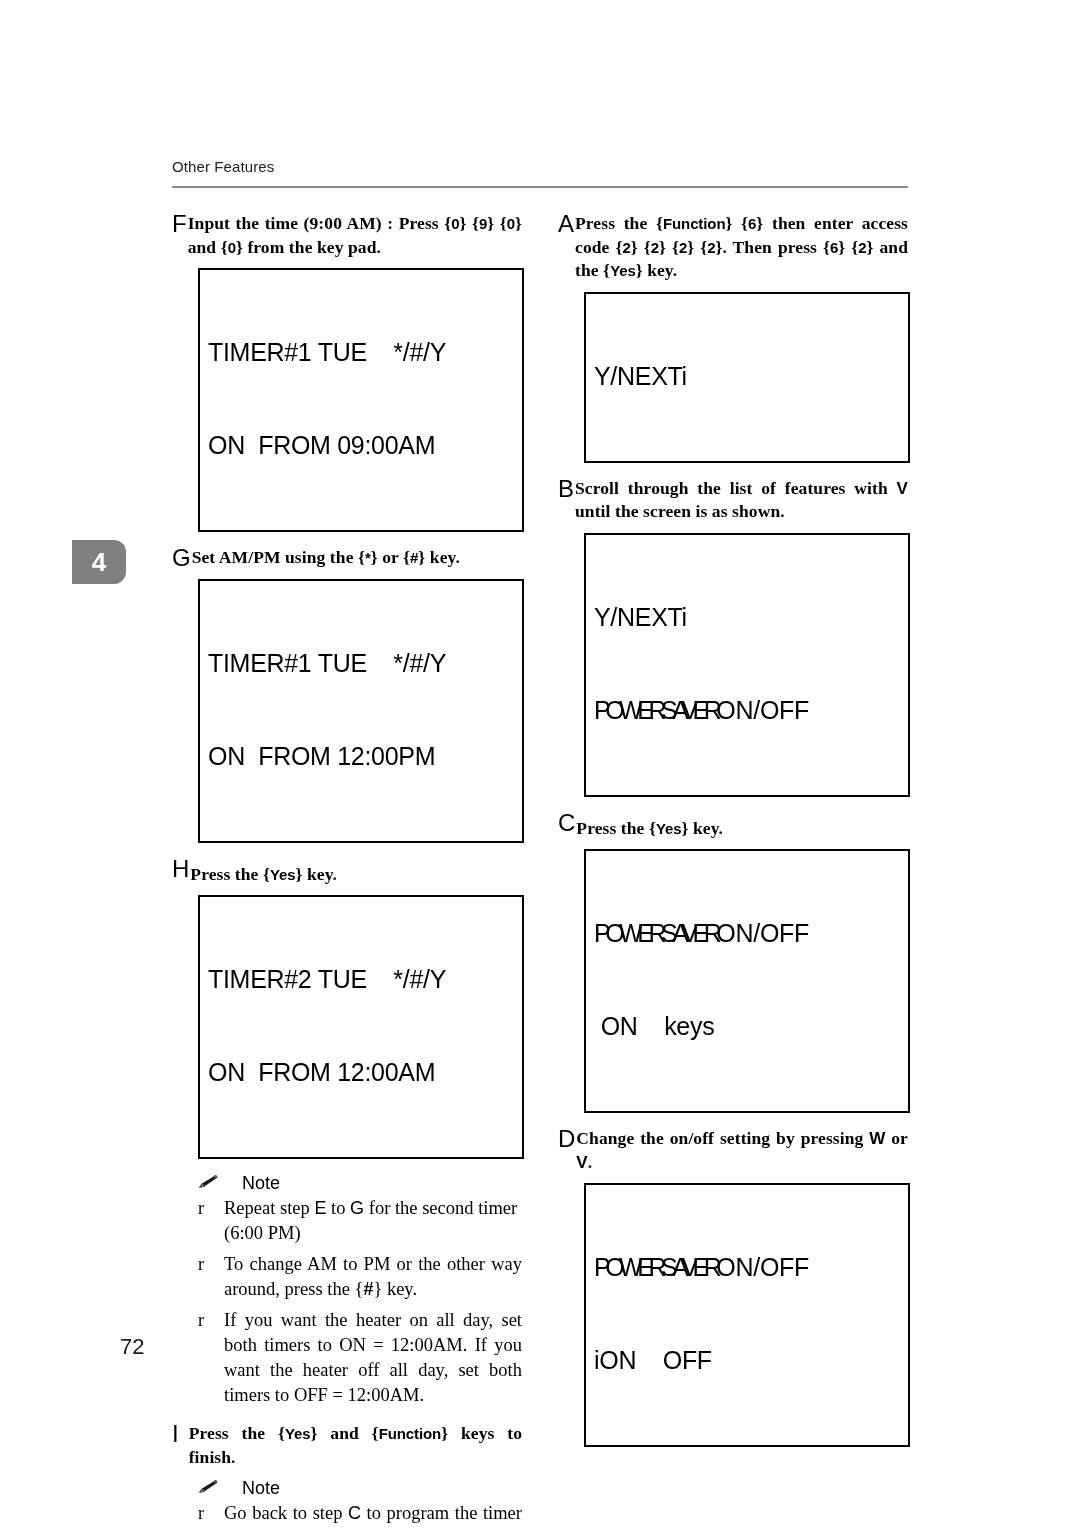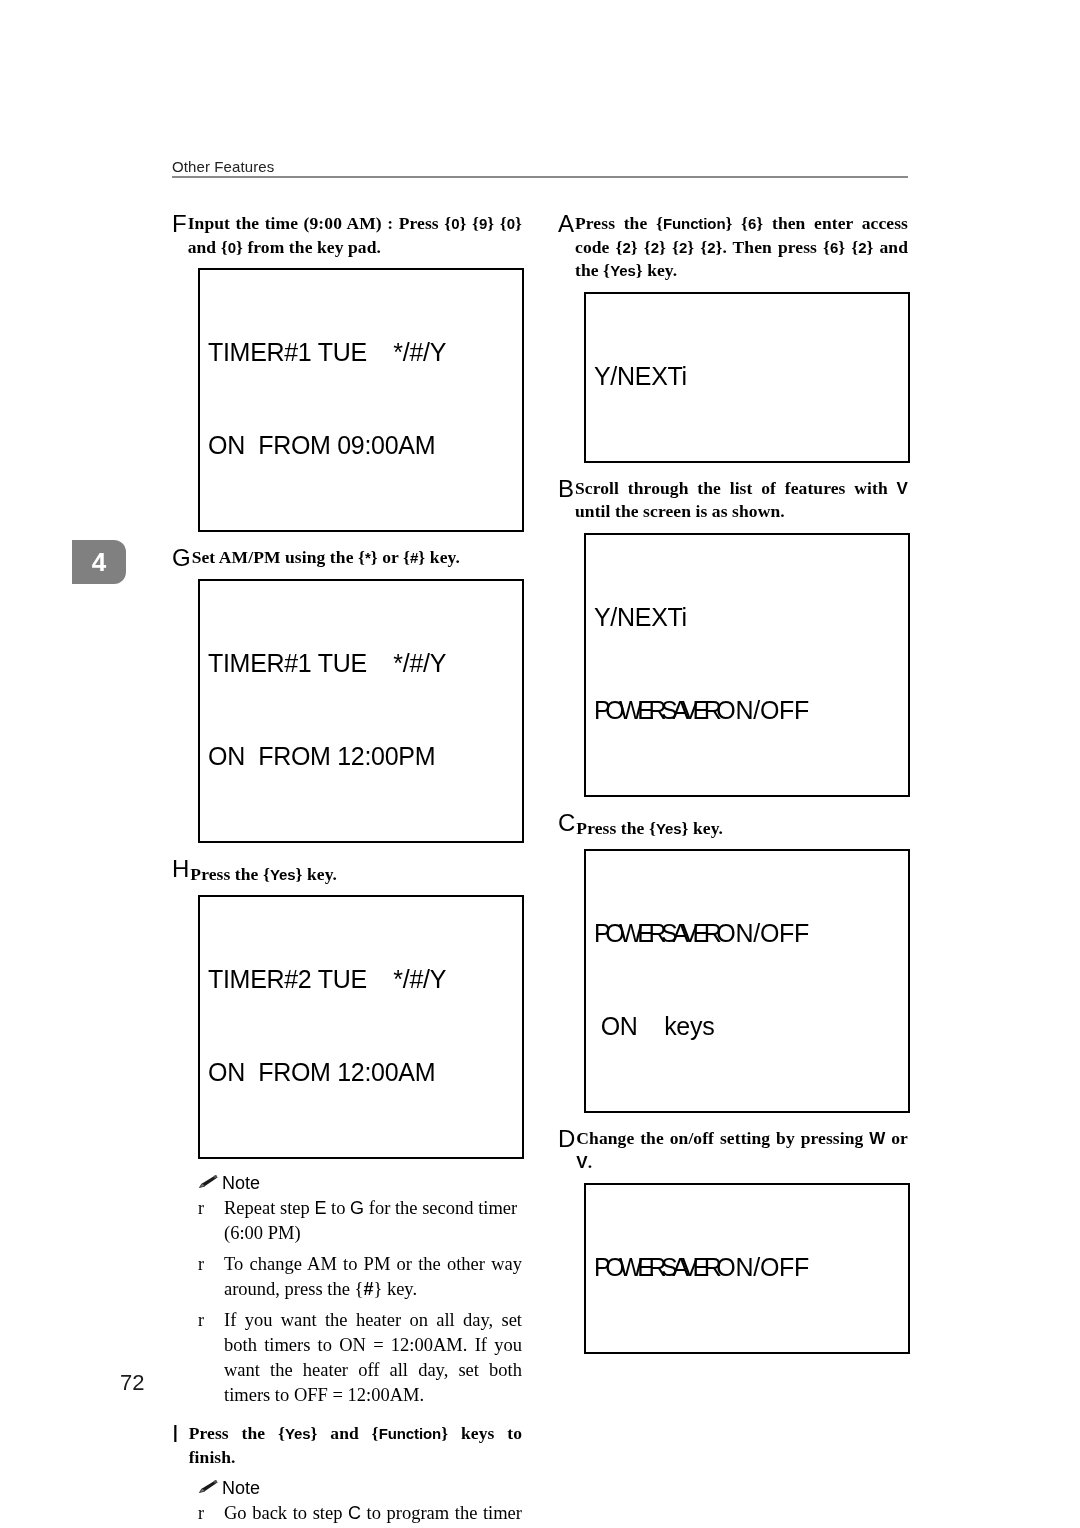--- a/index.html
+++ b/index.html
@@ -21,21 +21,21 @@
     position: absolute;
     left: 172px;
     top: 158px;
     width: 736px;
   }
   .page-header .hdr-text {
     font-family: "Liberation Sans", sans-serif;
     font-size: 15px;
     letter-spacing: 0.1px;
     color: #222;
-    padding-bottom: 1px;
+    padding-bottom: 11px;
   }
   .page-header .hdr-rule {
     height: 2px;
     background: #8a8a8a;
     width: 100%;
   }
 
   
   .chapter-tab {
     position: absolute;
@@ -118,21 +118,21 @@
   .lcd.center-first .l1 { }
   .lcd .tight { letter-spacing: -5.5px; }
 
   
   .note {
     margin: 4px 0 2px 26px;
   }
   .note-head {
     display: flex;
     align-items: center;
-    gap: 4px;
+    gap: 24px;
     margin-bottom: 2px;
   }
   .note-label {
     font-family: "Liberation Sans", sans-serif;
     font-size: 18px;
   }
   .pencil-icon { display: block; }
   .note-item {
     display: flex;
     align-items: flex-start;
@@ -154,21 +154,21 @@
   .note-text.nojust { text-align: left; }
   .sans-inline {
     font-family: "Liberation Sans", sans-serif;
     font-size: 18px;
   }
 
   
   .page-number {
     position: absolute;
     left: 120px;
-    top: 1370px;
+    top: 1334px;
     font-family: "Liberation Sans", sans-serif;
     font-size: 22px;
     color: #1a1a1a;
   }
 </style>
 </head>
 <body>
 
 <div class="page-header">
   <div class="hdr-text">Other Features</div>
@@ -291,17 +291,18 @@
     <span class="l2"> ON    keys</span>
   </div>
 
   <div class="step">
     <div class="step-letter">D</div>
     <div class="step-body">Change the on/off setting by pressing <span class="arrow">W</span> or <span class="arrow">V</span>.</div>
   </div>
 
   <div class="lcd" style="margin-left:26px">
     <span class="l1"><span class="tight">POWER</span><span class="tight">SAVER</span><span>ON/OFF</span></span>
+    <span class="l2">iON    OFF</span>
   </div>
 
 </div>
 
 <div class="page-number">72</div>
 
 </body></html>

